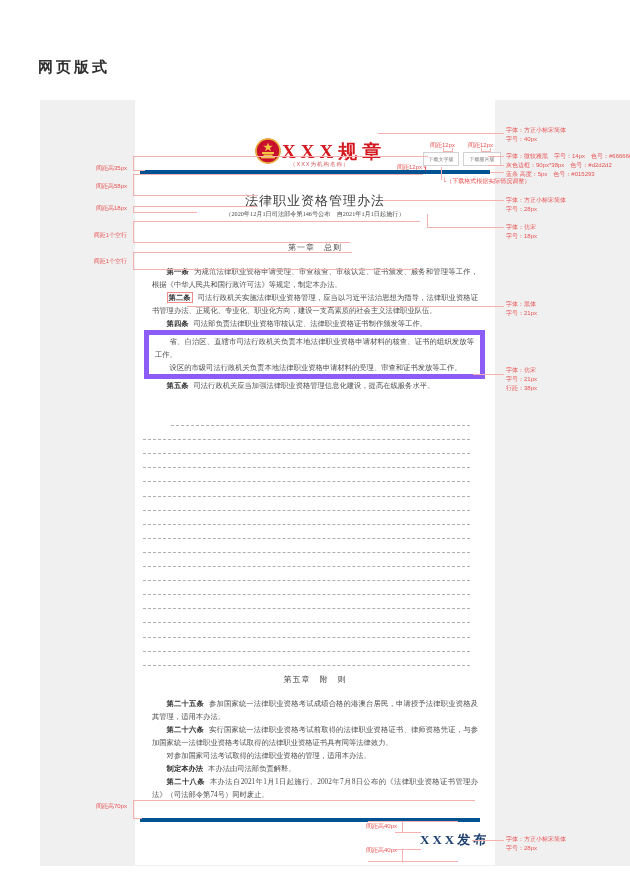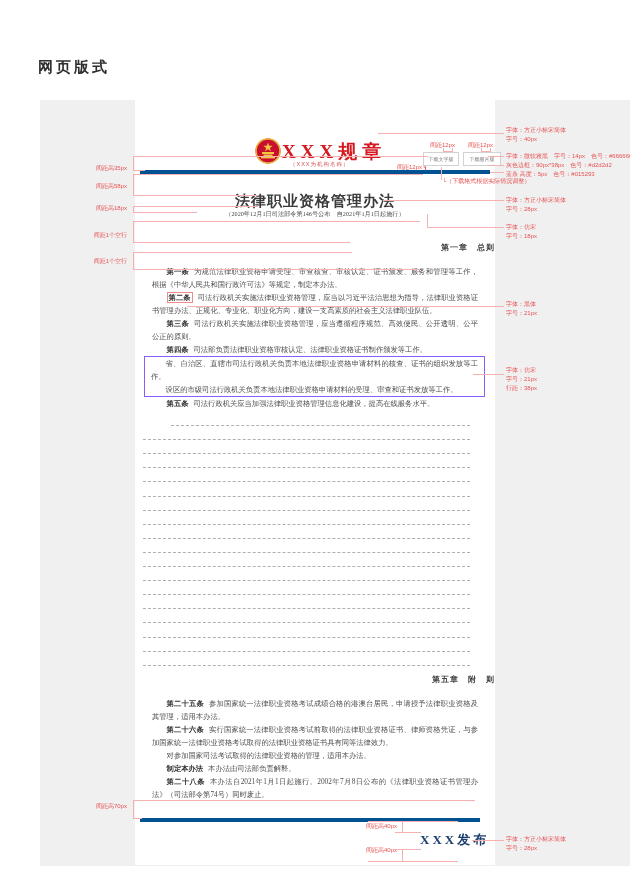--- a/index.html
+++ b/index.html
@@ -15,30 +15,30 @@
   .masthead-sub{position:absolute;left:290px;top:161px;font-size:5.5px;color:#d4575a;letter-spacing:1px;}
   .emblem{position:absolute;left:255px;top:138px;width:26px;height:26px;}
   .bar-blue{position:absolute;background:#015293;height:4px;}
 
   
   .dl-btn{position:absolute;height:14px;border:1px solid #d2d2d2;background:#fff;color:#777;
     font-size:5px;display:flex;align-items:center;justify-content:center;box-sizing:border-box;}
 
   
   .doc-serif{font-family:"Liberation Serif","DejaVu Serif",serif;}
-  .doc-title{position:absolute;left:135px;top:192px;width:360px;text-align:center;font-size:15px;
-    font-weight:bold;color:#3b3b3b;letter-spacing:1px;}
+  .doc-title{position:absolute;left:135px;top:192px;width:360px;text-align:center;font-size:13px;
+    font-weight:normal;color:#3b3b3b;letter-spacing:1px;}
   .doc-date{position:absolute;left:135px;top:210px;width:360px;text-align:center;font-size:6.2px;color:#4a4a4a;}
-  .chapter{position:absolute;left:135px;width:360px;text-align:right;font-size:8px;font-weight:bold;color:#3f3f3f;letter-spacing:1px;}
+  .chapter{position:absolute;left:135px;width:360px;text-align:center;font-size:8px;font-weight:normal;color:#3f3f3f;letter-spacing:1px;}
   .body-block{position:absolute;left:152px;width:326px;font-size:7.3px;line-height:13px;color:#4c4c4c;
     text-align:justify;}
   .body-block p{margin:0;text-indent:2em;}
   .art-num{font-family:"Liberation Sans","DejaVu Sans",sans-serif;font-weight:bold;color:#2e2e2e;margin-right:5px;}
   .num-boxed{border:1px solid #ef8a8a;padding:0 1px;}
-  .red-box{border:1px solid #8b5cf6;margin-left:-8px;margin-right:-7px;padding:0 6px;}
+  .red-box{border:5px solid #8b5cf6;margin-left:-8px;margin-right:-7px;padding:0 6px;}
 
   
   .dots{position:absolute;left:143px;top:412px;width:327px;}
   .dots div{height:13.1px;border-bottom:1.4px dashed #b0b0b0;}
   .dots div:first-child{margin-left:28px;}
 
   
   .publisher{position:absolute;left:420px;top:831px;font-size:13px;font-weight:bold;color:#1d3f6e;letter-spacing:3px;}
 
   
@@ -78,21 +78,20 @@
   <div class="bar-blue" style="left:140px;top:170px;width:350px;"></div>
   <div class="bar-blue" style="left:140px;top:818px;width:340px;"></div>
 
   <div class="doc-title doc-serif">法律职业资格管理办法</div>
   <div class="doc-date doc-serif">（2020年12月1日司法部令第146号公布　自2021年1月1日起施行）</div>
   <div class="chapter doc-serif" style="top:242px;">第一章　总则</div>
 
   <div class="body-block doc-serif" style="top:265px;">
     <p><span class="art-num">第一条</span><span>为规范法律职业资格申请受理、审查核查、审核认定、证书颁发、服务和管理等工作，根据《中华人民共和国行政许可法》等规定，制定本办法。</span></p>
     <p><span class="art-num num-boxed">第二条</span><span>司法行政机关实施法律职业资格管理，应当以习近平法治思想为指导，法律职业资格证书管理办法、正规化、专业化、职业化方向，建设一支高素质的社会主义法律职业队伍。</span></p>
-    <p><span class="art-num">第三条</span><span>司法行政机关实施法律职业资格管理，应当遵循程序规范、高效便民、公开透明、公平公正的原则。</span></p>
     <p><span class="art-num">第四条</span><span>司法部负责法律职业资格审核认定、法律职业资格证书制作颁发等工作。</span></p>
     <div class="red-box">
       <p>省、自治区、直辖市司法行政机关负责本地法律职业资格申请材料的核查、证书的组织发放等工作。</p>
       <p>设区的市级司法行政机关负责本地法律职业资格申请材料的受理、审查和证书发放等工作。</p>
     </div>
     <p><span class="art-num">第五条</span><span>司法行政机关应当加强法律职业资格管理信息化建设，提高在线服务水平。</span></p>
   </div>
 
   <div class="dots">
     <div></div>

